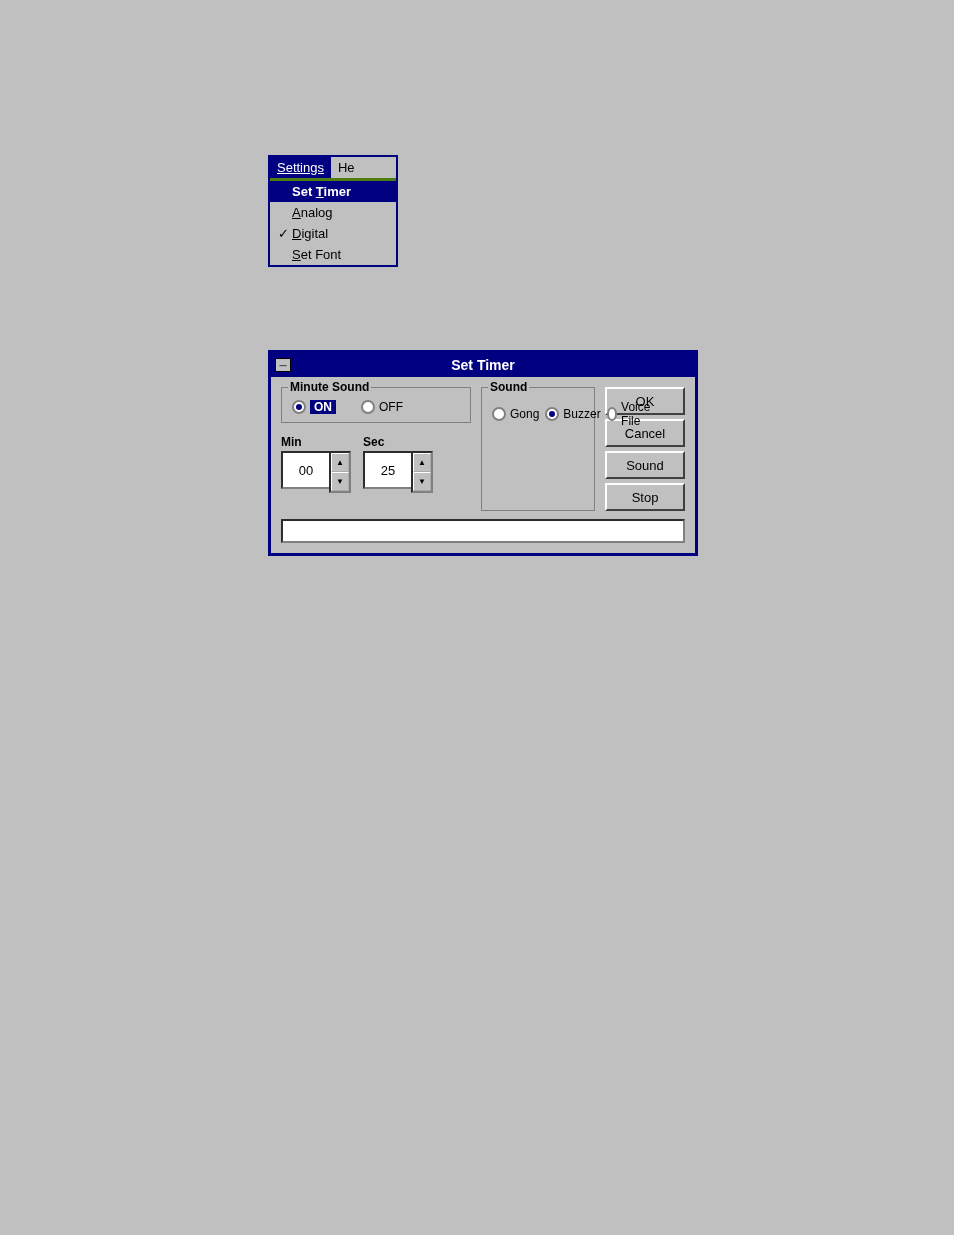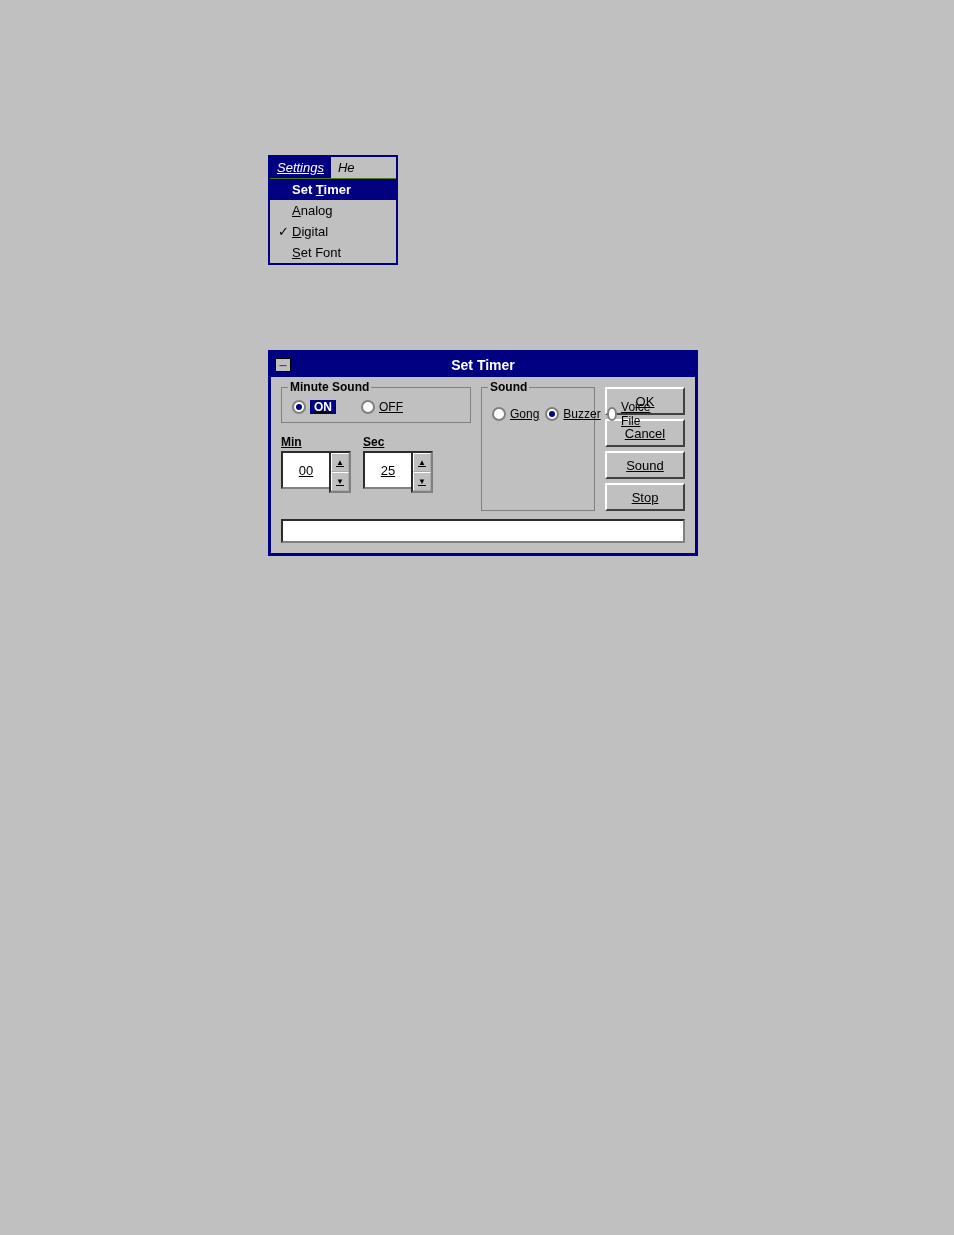--- a/index.html
+++ b/index.html
@@ -20,22 +20,21 @@
       top: 155px;
       left: 268px;
       border: 2px solid #000080;
       background: #c0c0c0;
       width: 130px;
     }
 
     .menu-bar {
       display: flex;
       background: #c0c0c0;
-      border-bottom: 1px solid #4d7c0f;
-      font-style: italic;
+      border-bottom: 3px solid #4d7c0f;
     }
 
     .menu-bar-item {
       padding: 2px 6px;
       font-size: 13px;
       cursor: pointer;
       border: 1px solid transparent;
     }
 
     .menu-bar-item.active {
@@ -101,21 +100,20 @@
       justify-content: center;
       font-size: 10px;
       color: #000;
     }
 
     .dialog-body {
       padding: 10px;
       display: flex;
       flex-direction: column;
       gap: 8px;
-      text-decoration: underline;
     }
 
     .dialog-row1 {
       display: flex;
       gap: 10px;
     }
 
     
     .group-box {
       border: 1px solid #808080;

